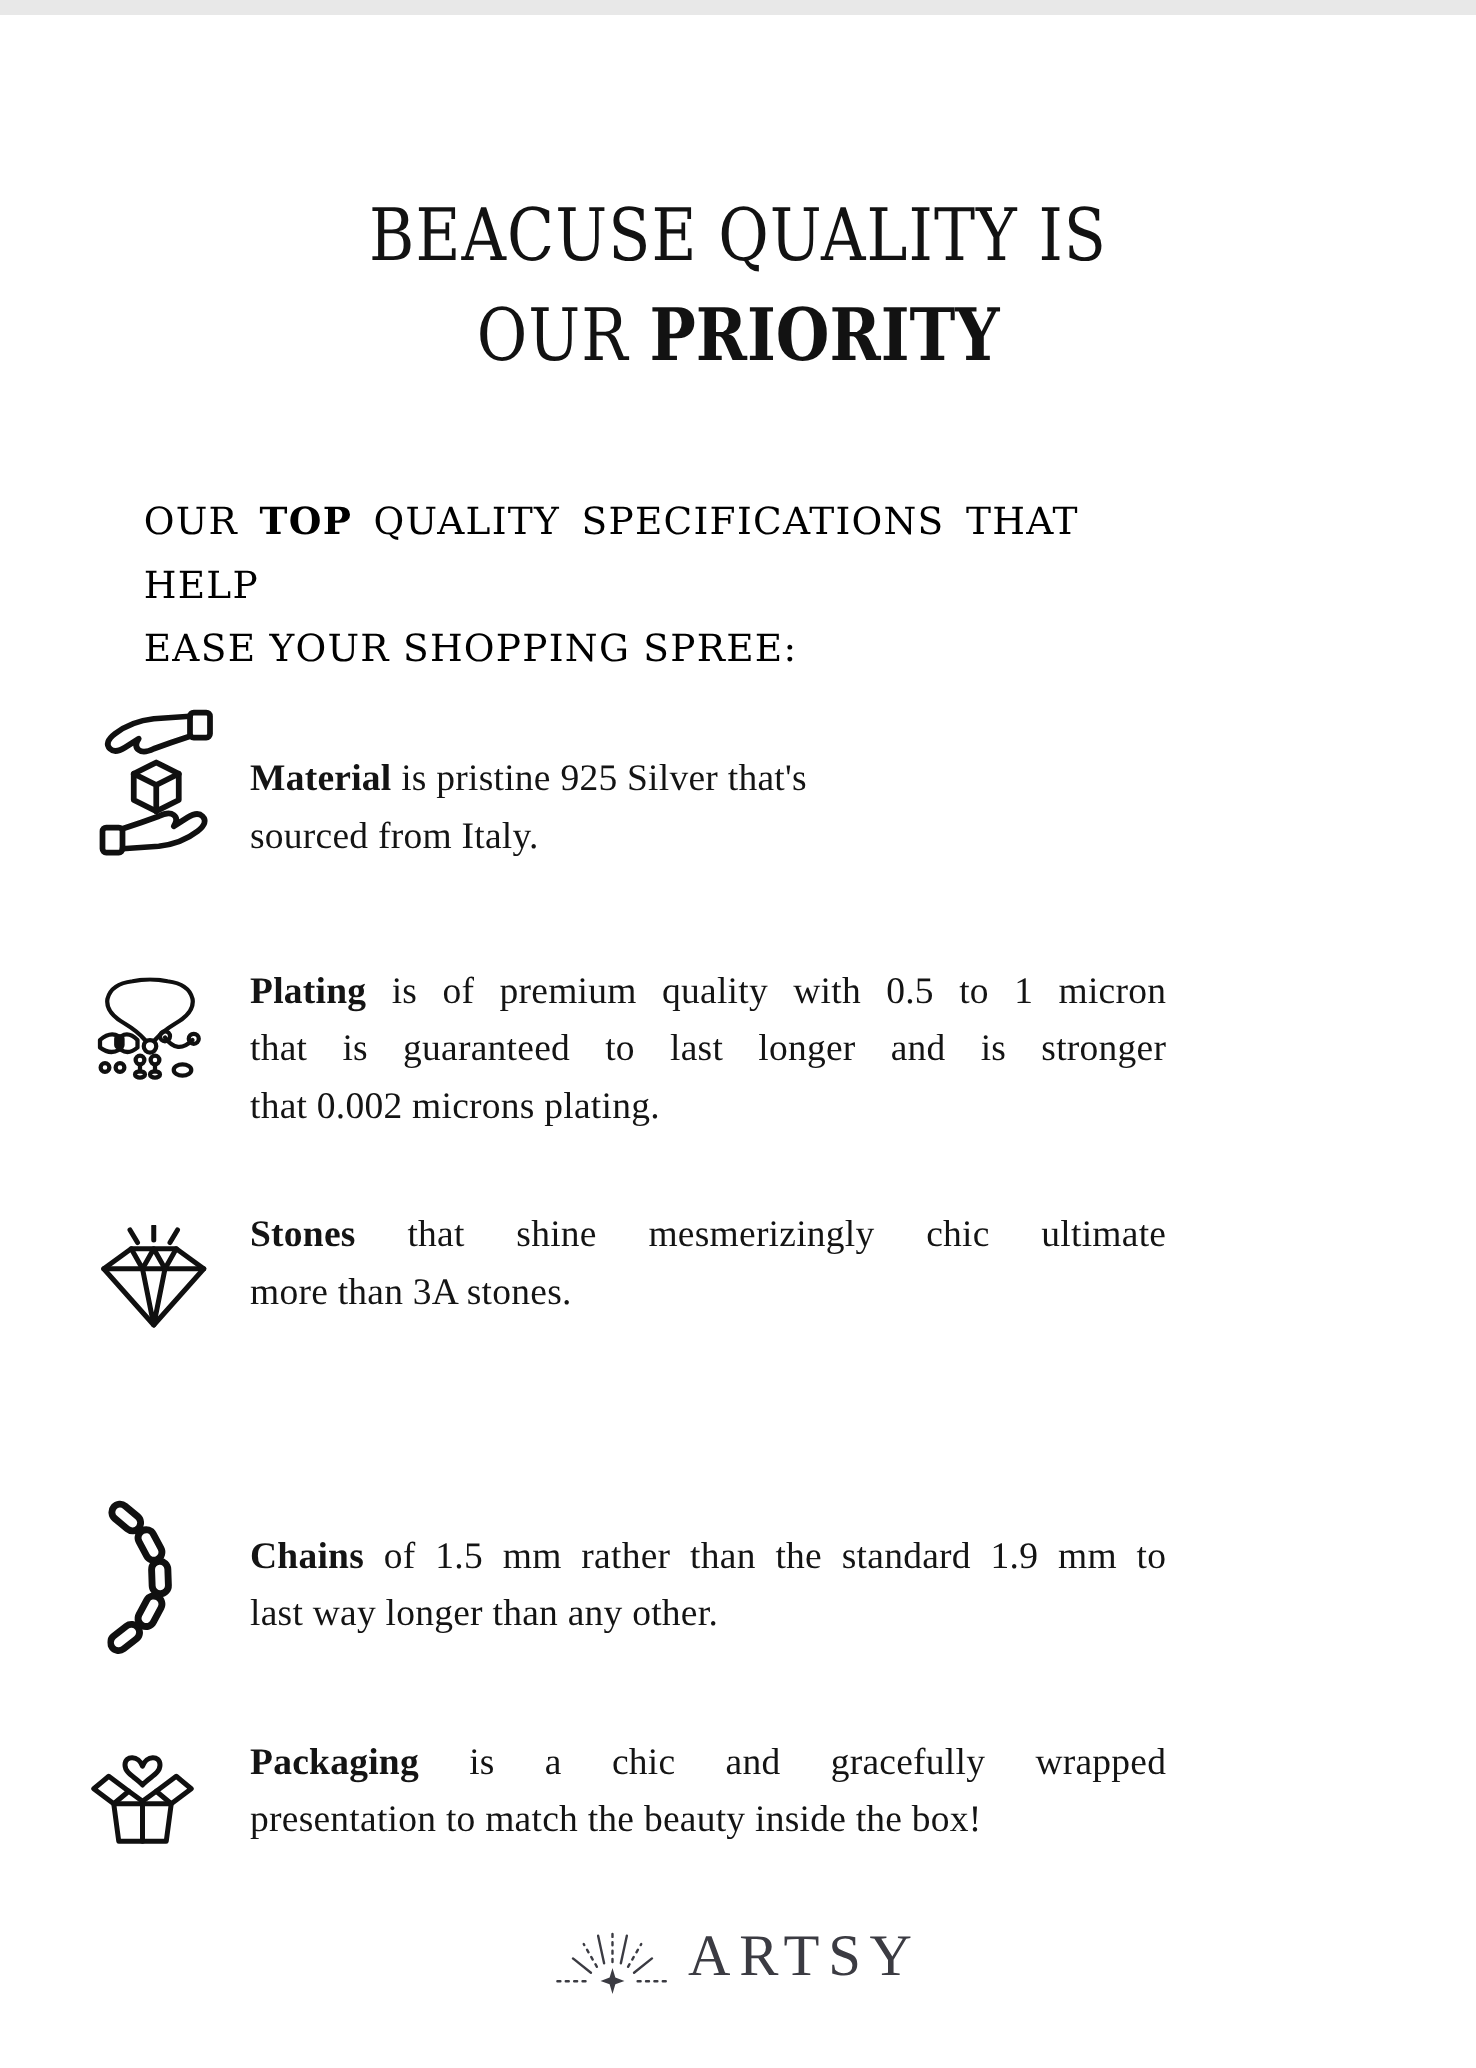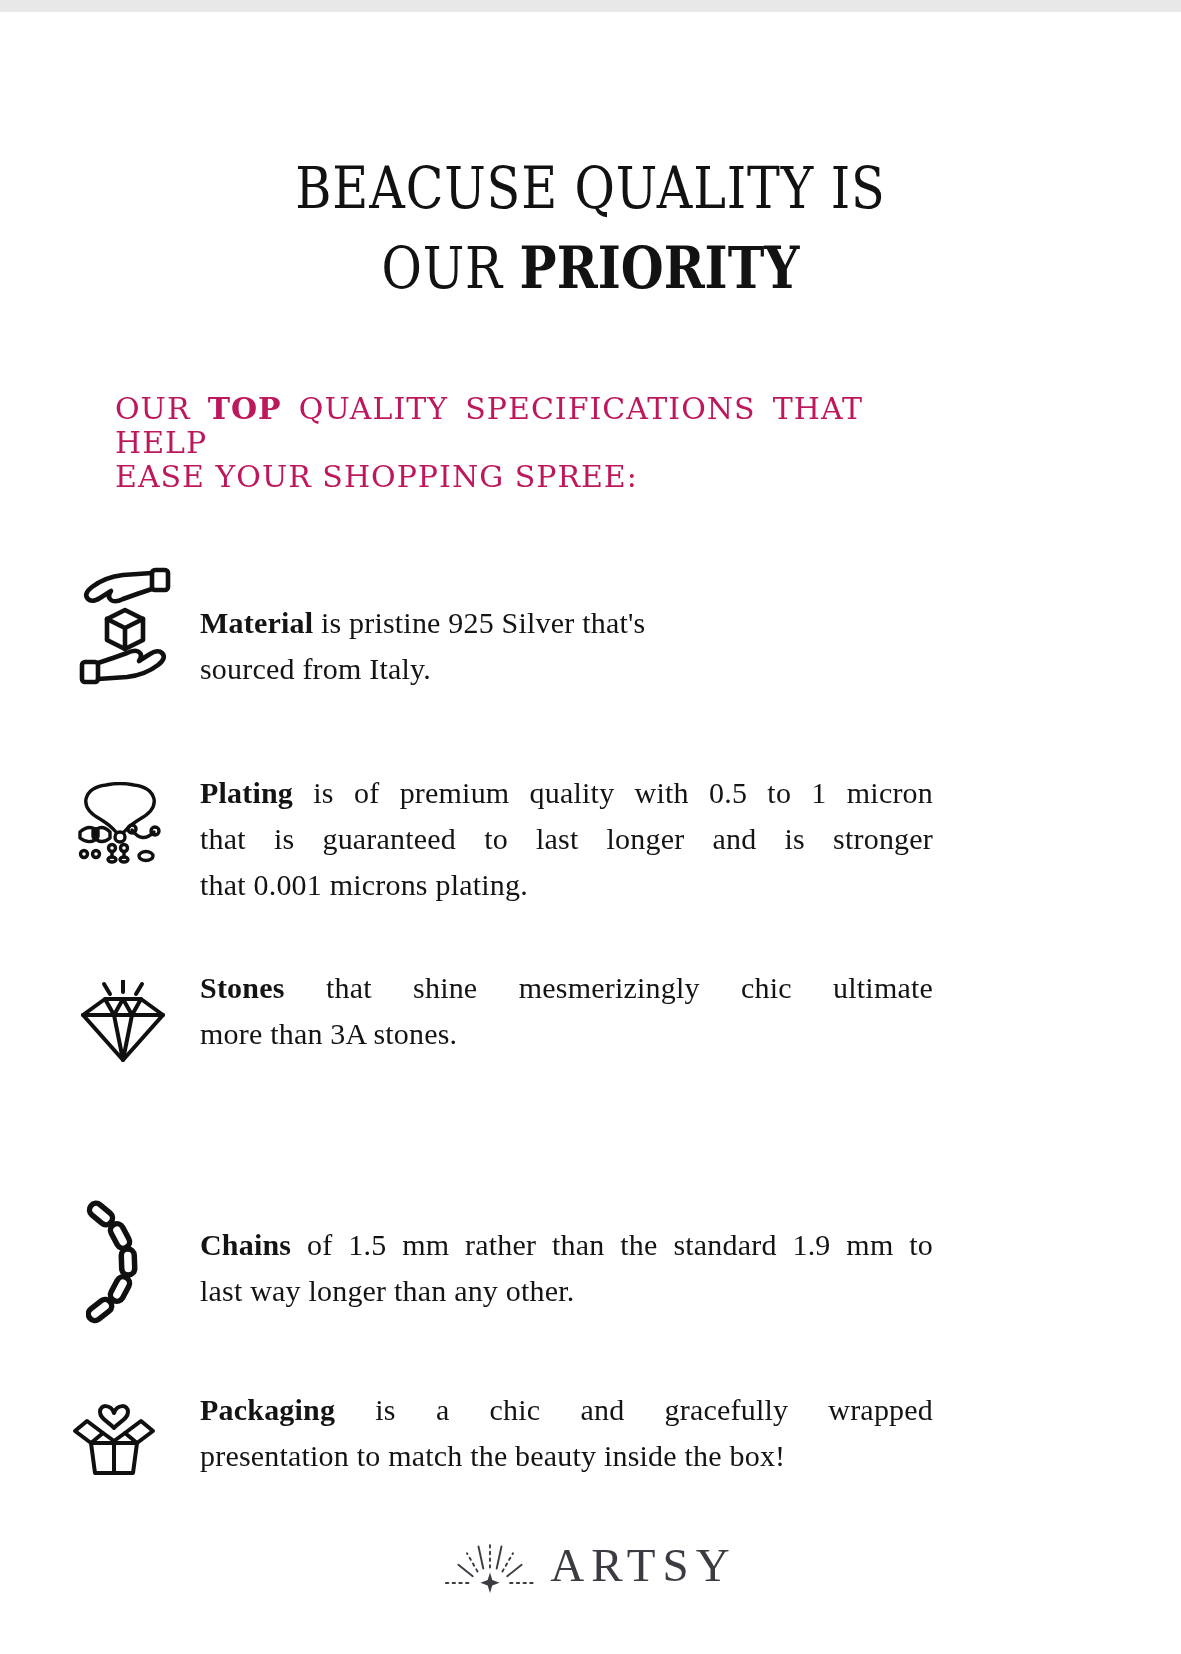--- a/index.html
+++ b/index.html
@@ -19,42 +19,42 @@
     font-size:58px;line-height:80px;
     letter-spacing:1px;
     color:#121212;
     transform:scaleX(0.85);
     transform-origin:50% 0;
   }
   .title b{font-weight:700;letter-spacing:0;}
   
   .intro{
     position:absolute;left:115px;top:380px;width:748px;
-    font-size:30px;line-height:34px;
+    font-size:30px;line-height:51px;
     letter-spacing:1px;
-    color:#be185d;
+    color:#000000;
   }
   .intro .just{text-align:justify;text-align-last:justify;}
   
   .spec-icon{position:absolute;display:block;}
   .spec-icon svg{display:block;width:100%;height:100%;}
   .spec-body{
     position:absolute;left:200px;width:733px;
     font-size:30px;line-height:46px;
     letter-spacing:0.2px;
     color:#141414;
     font-family:Liberation Serif, serif;
   }
   .spec-body .line{text-align:left;}
   .spec-body .line.just{text-align:justify;text-align-last:justify;}
   .spec-body b{font-weight:700;}
   
   .footer{
     position:absolute;left:0;right:0;top:1522px;height:62px;
-    display:flex;align-items:center;justify-content:center;gap:14px;
+    display:flex;align-items:flex-end;justify-content:center;gap:14px;
   }
   .brand{
     font-family:"Liberation Serif", serif;
     font-size:47px;
     letter-spacing:7px;
     color:#3b3b42;
     line-height:62px;
   }
   .sunburst{width:92px;height:58px;display:block;}
   svg .ln{fill:none;stroke:#101010;stroke-width:4.6;stroke-linecap:round;stroke-linejoin:round;}
@@ -112,21 +112,21 @@
           <circle cx="48" cy="66" r="3.5"></circle>
             <path d="M48 70 L48 75"></path>
             <ellipse cx="48" cy="77.5" rx="4" ry="2.5"></ellipse>
           <ellipse cx="70" cy="74" rx="7" ry="4.5"></ellipse>
         </g>
       </svg>
     </span>
     <div class="spec-body" style="top:758px;">
       <div class="line just"><b>Plating</b><span> is of premium quality with 0.5 to 1 micron</span></div>
       <div class="line just">that is guaranteed to last longer and is stronger</div>
-      <div class="line">that 0.001 microns plating.</div>
+      <div class="line">that 0.002 microns plating.</div>
     </div>
   </section>
 
   <section>
     <span class="spec-icon" style="left:78px;top:968px;width:90px;height:84px;" aria-label="diamond-icon">
       <svg viewBox="0 0 90 84">
         <g class="lnthin">
           <path d="M26 4 L32 14"></path>
             <path d="M45 1 L45 12"></path>
             <path d="M64 4 L58 14"></path>

